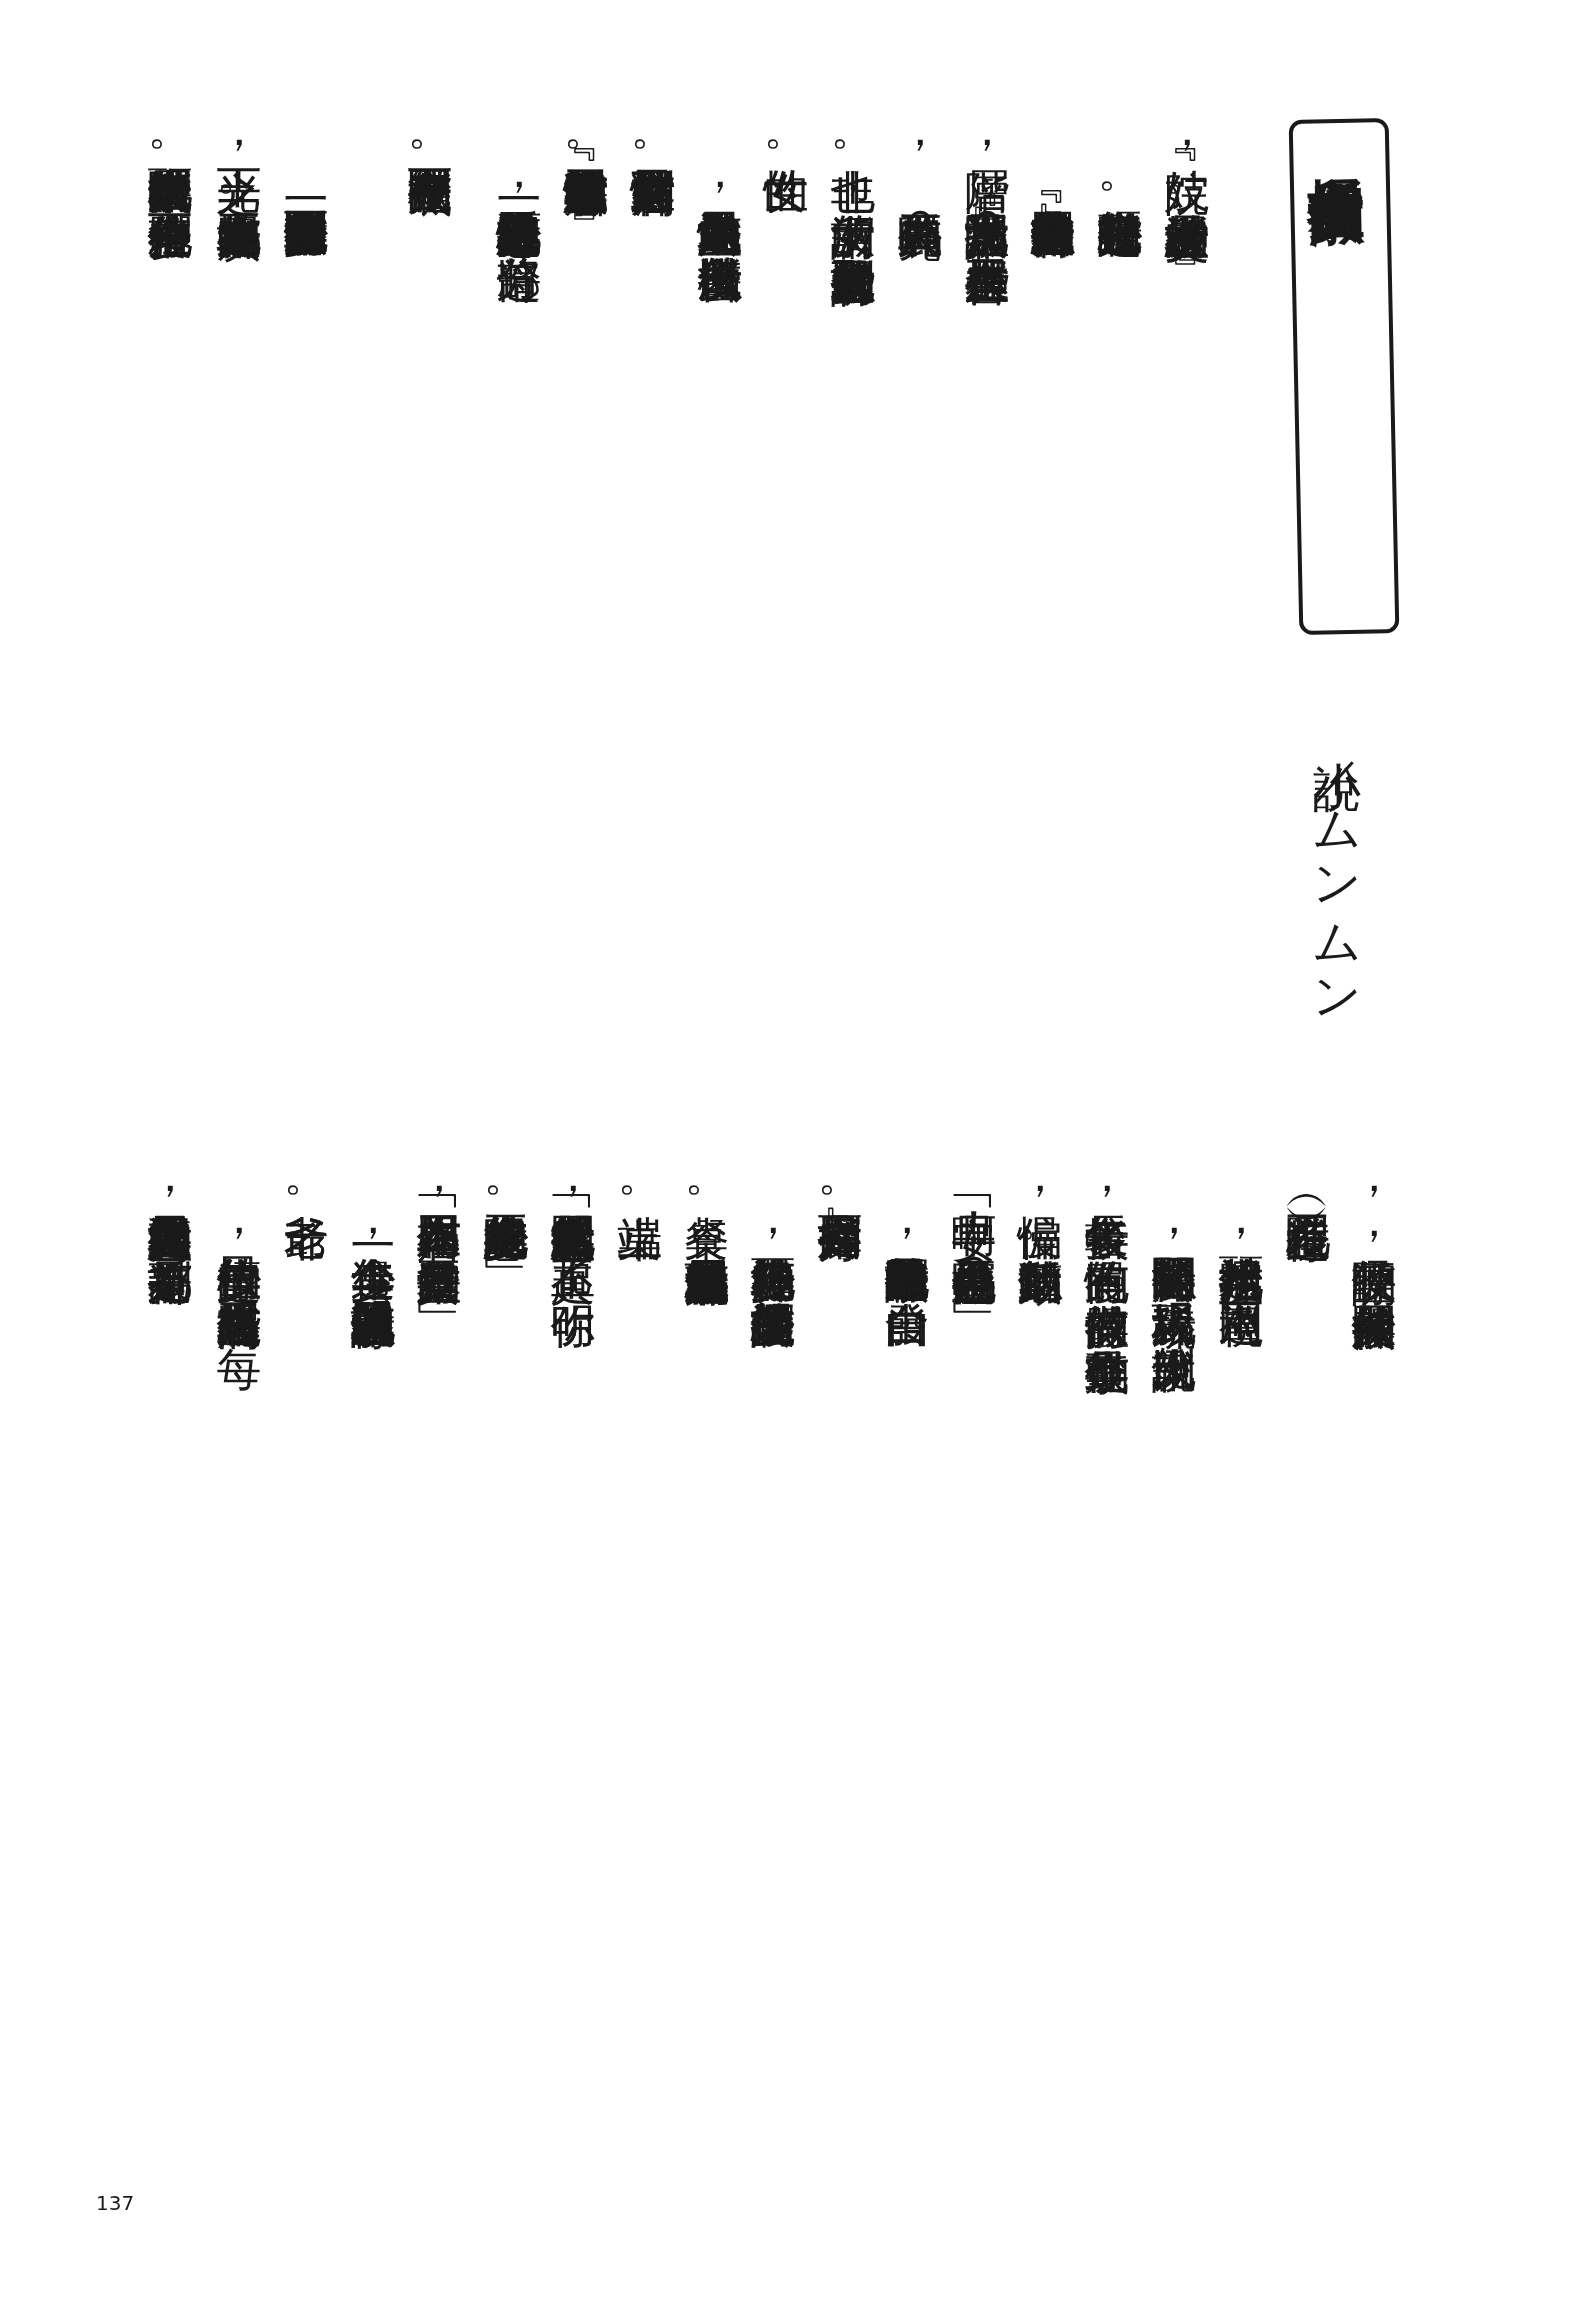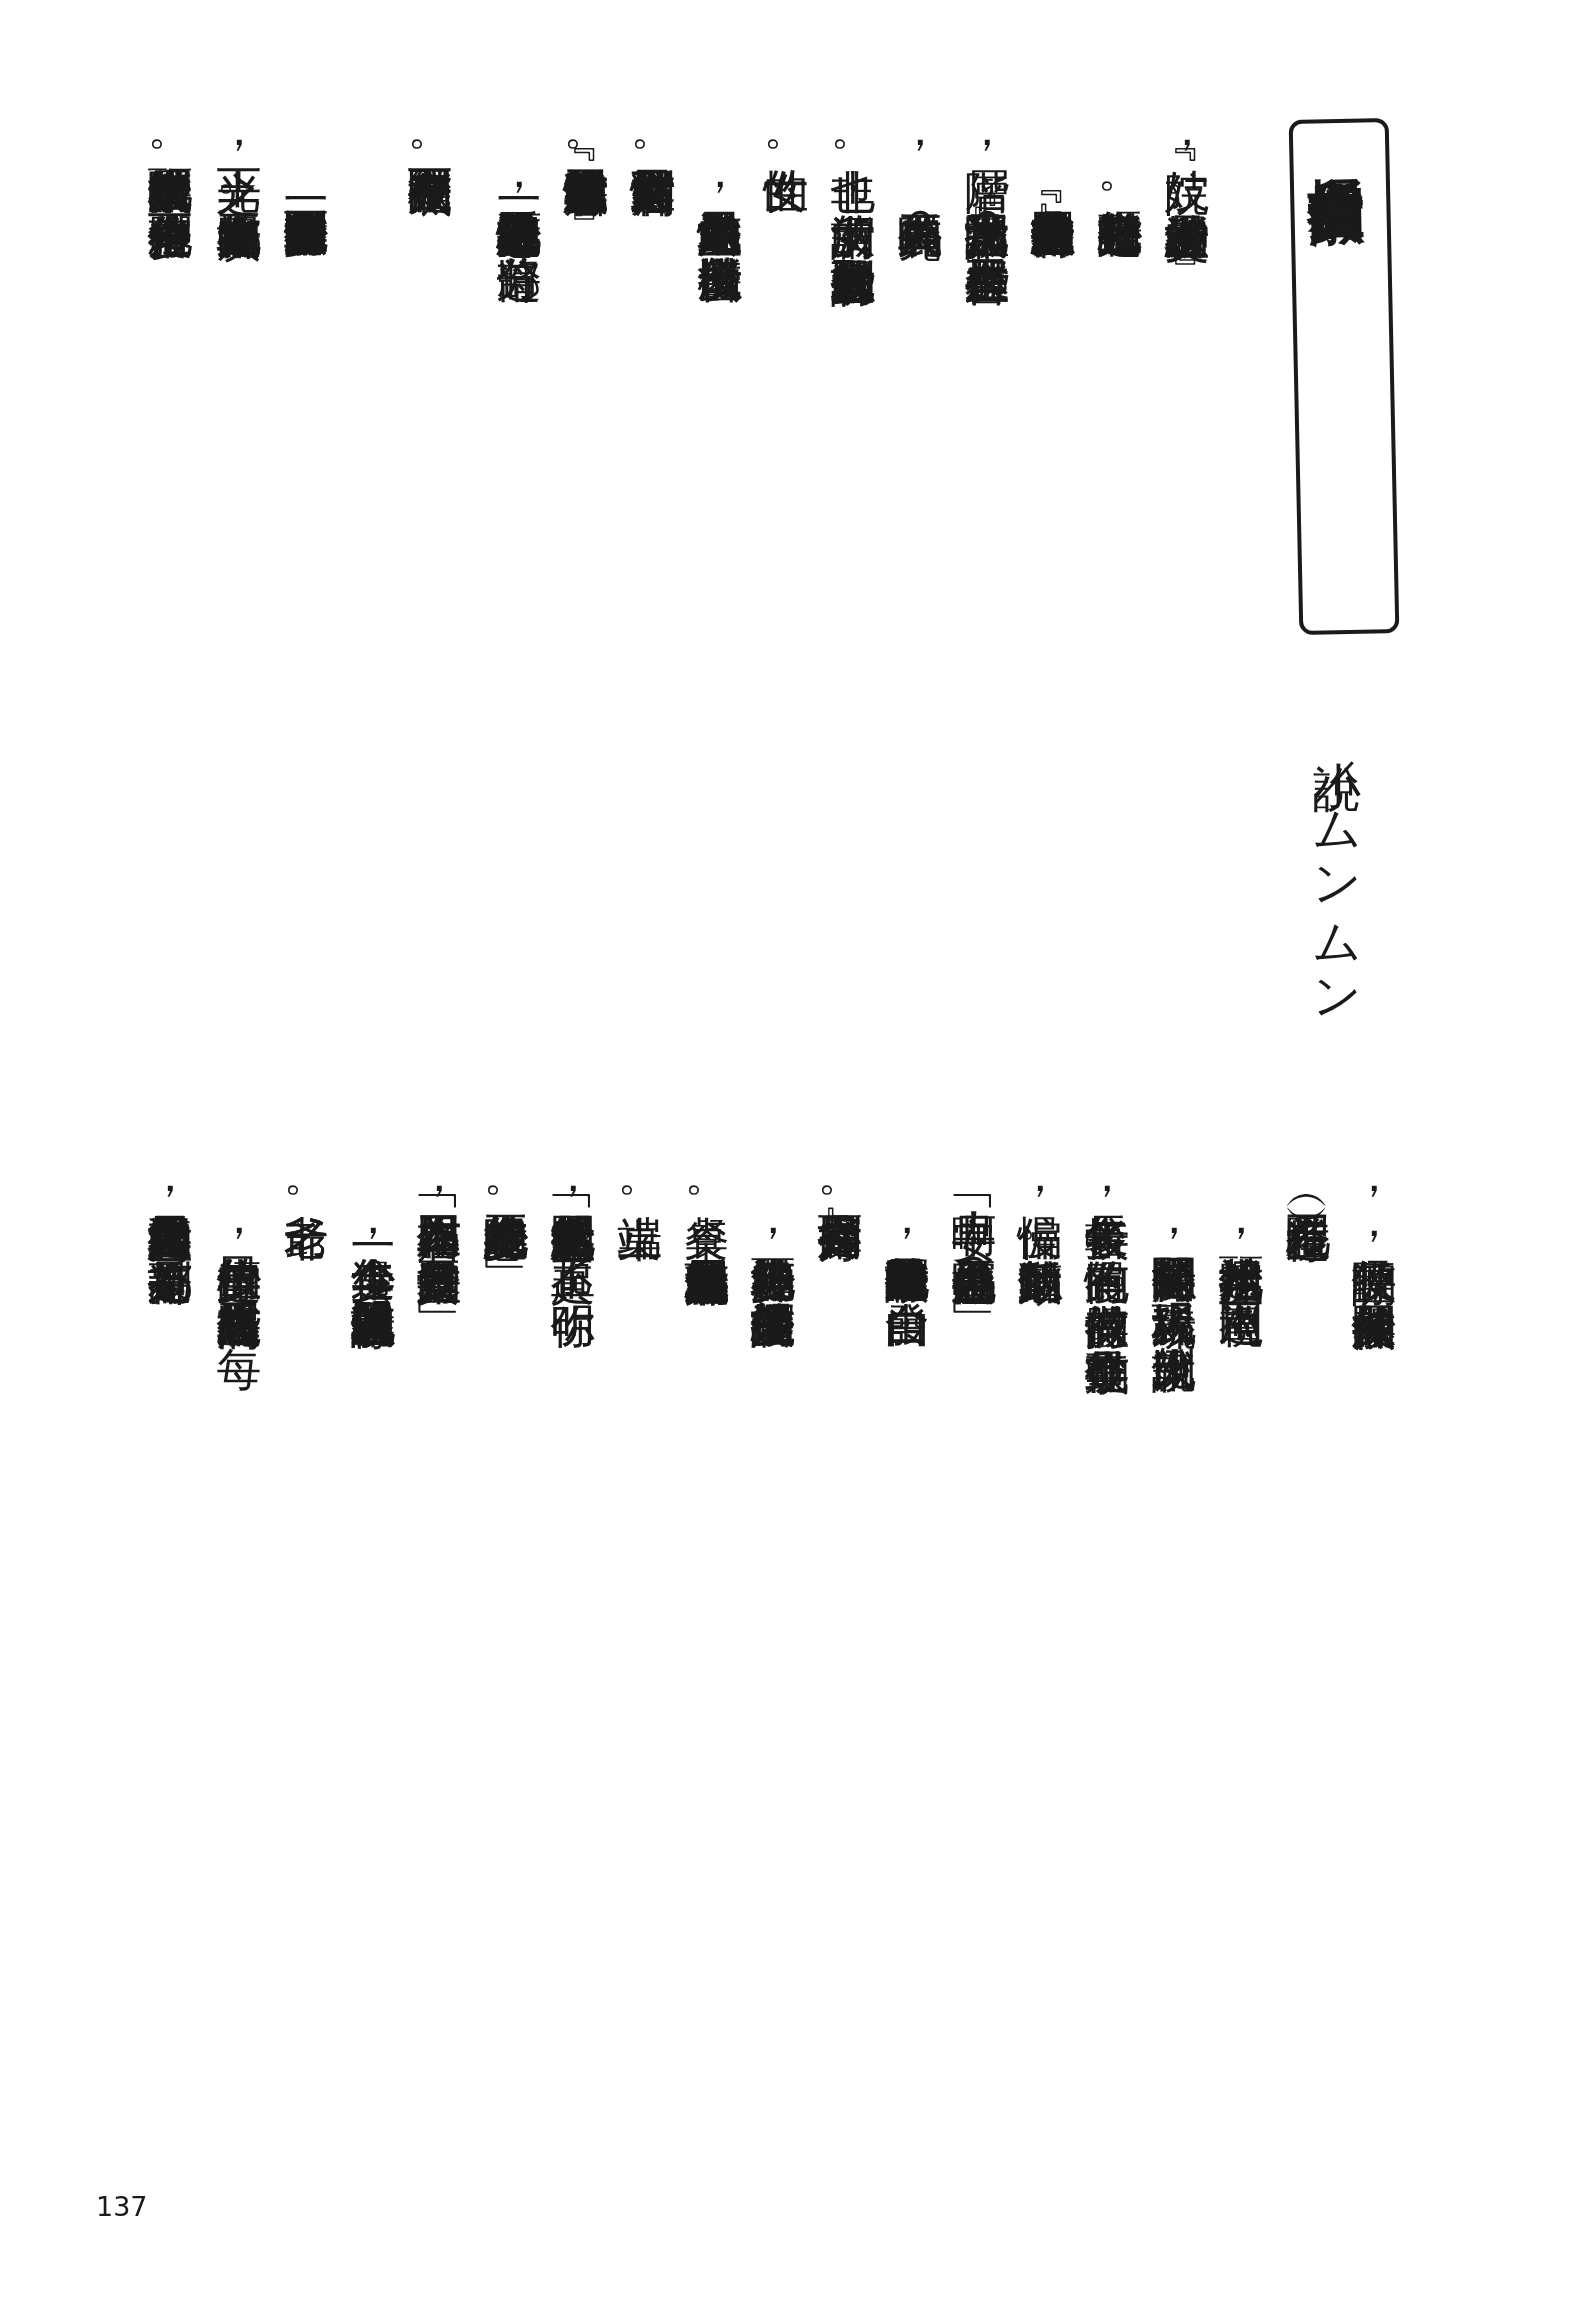--- a/index.html
+++ b/index.html
@@ -13,21 +13,21 @@
                 font-family: "DejaVu Sans", "Liberation Sans", sans-serif; font-weight: bold;
                 font-size: 56px; letter-spacing: -1.9px; line-height: 100px; color: #1a1a1a; margin: 0 auto; width: 100%; }
   .author { position: absolute; left: 1310px; top: 724px; writing-mode: vertical-rl;
             font-size: 48px; line-height: 56px; letter-spacing: 1.9px; color: #1a1a1a; }
   .col { position: absolute; writing-mode: vertical-rl; font-size: 45px; line-height: 45px;
          letter-spacing: 0px; white-space: nowrap; color: #1a1a1a;
          font-family: "DejaVu Sans", "Liberation Sans", sans-serif; }
   .upper { top: 134px; }
   .lower { top: 1180px; }
   .indent { padding-top: 42px; }
-  .page-number { position: absolute; left: 96px; top: 2191px; font-size: 27px;
+  .page-number { position: absolute; left: 96px; top: 2191px; font-size: 20px;
                  font-family: "DejaVu Sans", "Liberation Sans", sans-serif; color: #1a1a1a; }
 </style>
 </head>
 <body>
 
 <div class="page">
 
   <div class="title-box">
     <div class="title-text">淑女們的社交場所</div>
   </div>

